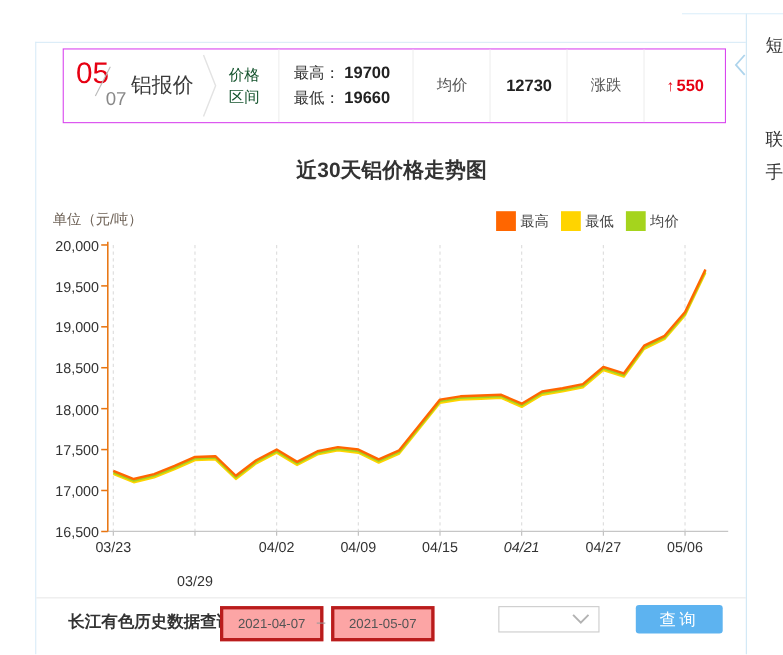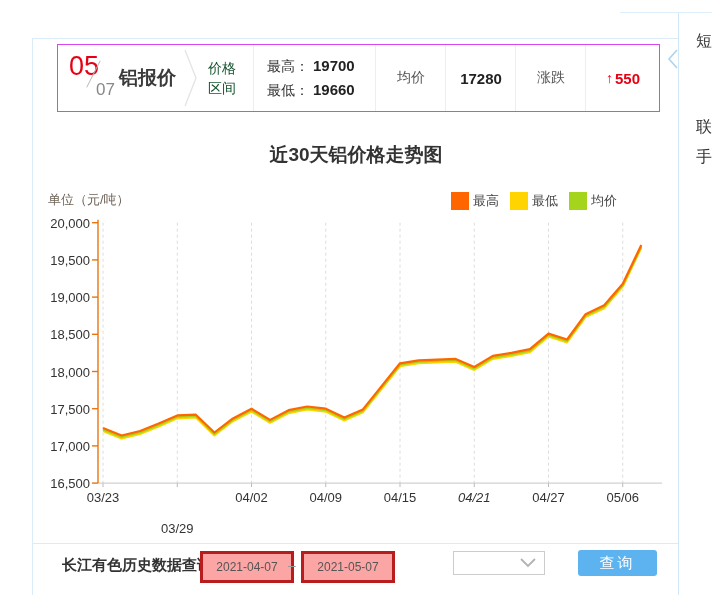--- a/index.html
+++ b/index.html
@@ -10,21 +10,21 @@
   .frame-top{left:32px;top:38px;width:646px;height:1px;background:#d9ecf8;}
   .frame-left{left:32px;top:38px;width:1px;height:557px;background:#d9ecf8;}
   .frame-right{left:678px;top:12px;width:1px;height:583px;background:#cfe7f6;}
   .frame-topright{left:620px;top:12px;width:92px;height:1px;background:#ddeffa;}
   
   .quote-box{left:57px;top:44px;width:601px;height:66px;border:1px solid #d946ef;background:#fff;}
   .qdate{left:9px;top:4px;width:48px;height:56px;}
   .qdate .d1{position:absolute;left:2px;top:2px;font-size:27px;color:#e60012;}
   .qdate .slash{position:absolute;left:26px;top:10px;width:1px;height:30px;background:#b9b9b9;transform:rotate(27deg);}
   .qdate .d2{position:absolute;right:0px;bottom:5px;font-size:17px;color:#888;}
-  .qproduct{left:61px;top:0;width:62px;height:66px;display:flex;align-items:center;font-size:19px;color:#3a3a3a;font-weight:bold;}
+  .qproduct{left:61px;top:0;width:62px;height:66px;display:flex;align-items:center;font-size:19px;color:#3a3a3a;}
   .qchevron{left:126px;top:4px;}
   .qrange{left:144px;top:0;width:40px;height:66px;display:flex;flex-direction:column;justify-content:center;font-size:14px;color:#14532d;line-height:20px;text-align:center;}
   .qhl{left:195px;top:0;width:122px;height:66px;border-left:1px solid #eee;display:flex;flex-direction:column;justify-content:center;padding-left:13px;box-sizing:border-box;line-height:23px;}
   .qhl .lab{font-size:14px;color:#333;margin-top:16px;}
   .qhl .val{font-size:15px;font-weight:bold;color:#222;margin-left:4px;text-align:right;}
   .qcell{top:0;height:66px;border-left:1px solid #eee;display:flex;align-items:center;justify-content:center;font-size:14px;color:#555;}
   .qcell.bold{font-size:15px;font-weight:bold;color:#222;}
   .qcell.red{color:#e60012;font-size:15px;font-weight:bold;}
   .qcell .arrow{font-size:14px;margin-right:2px;}
   
@@ -75,21 +75,21 @@
   </svg>
   <div class="abs qrange">
     <span>价格</span>
     <span>区间</span>
   </div>
   <div class="abs qhl">
     <div><span class="lab">最高：</span><span class="val">19700</span></div>
     <div><span class="lab">最低：</span><span class="val">19660</span></div>
   </div>
   <div class="abs qcell" style="left:317px;width:70px;">均价</div>
-  <div class="abs qcell bold" style="left:387px;width:70px;">17280</div>
+  <div class="abs qcell bold" style="left:387px;width:70px;">12730</div>
   <div class="abs qcell" style="left:457px;width:70px;">涨跌</div>
   <div class="abs qcell red" style="left:527px;width:74px;">
     <span class="arrow">↑</span>
     <span>550</span>
   </div>
 </div>
 
 <div class="abs chart-title">近30天铝价格走势图</div>
 <div class="abs unit-label">单位（元/吨）</div>
 <div class="abs legend" id="legend">

